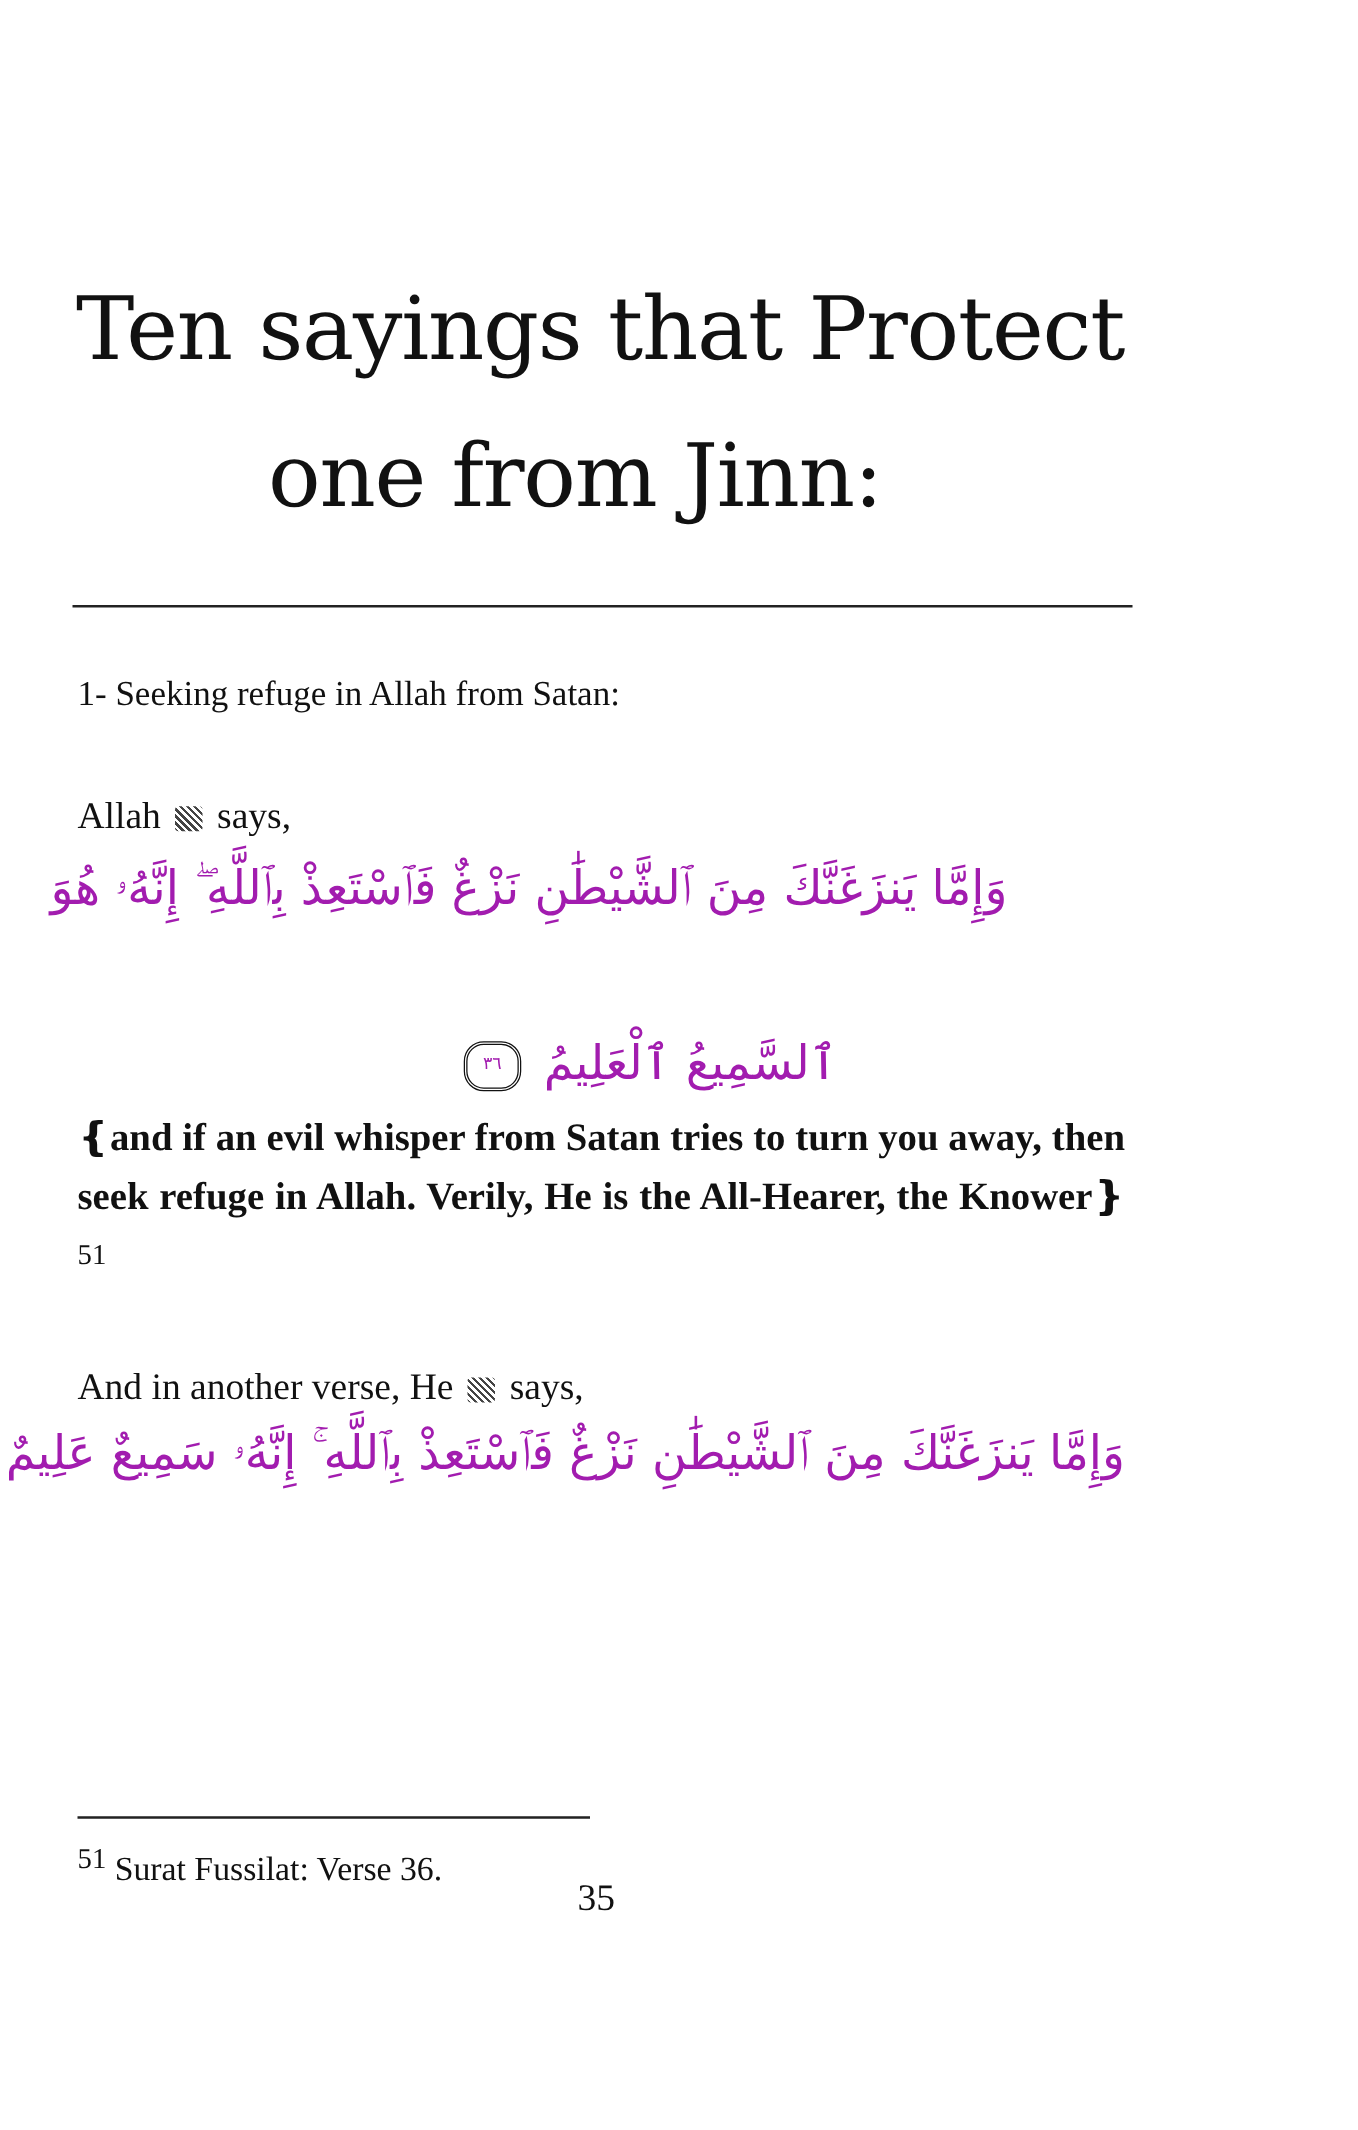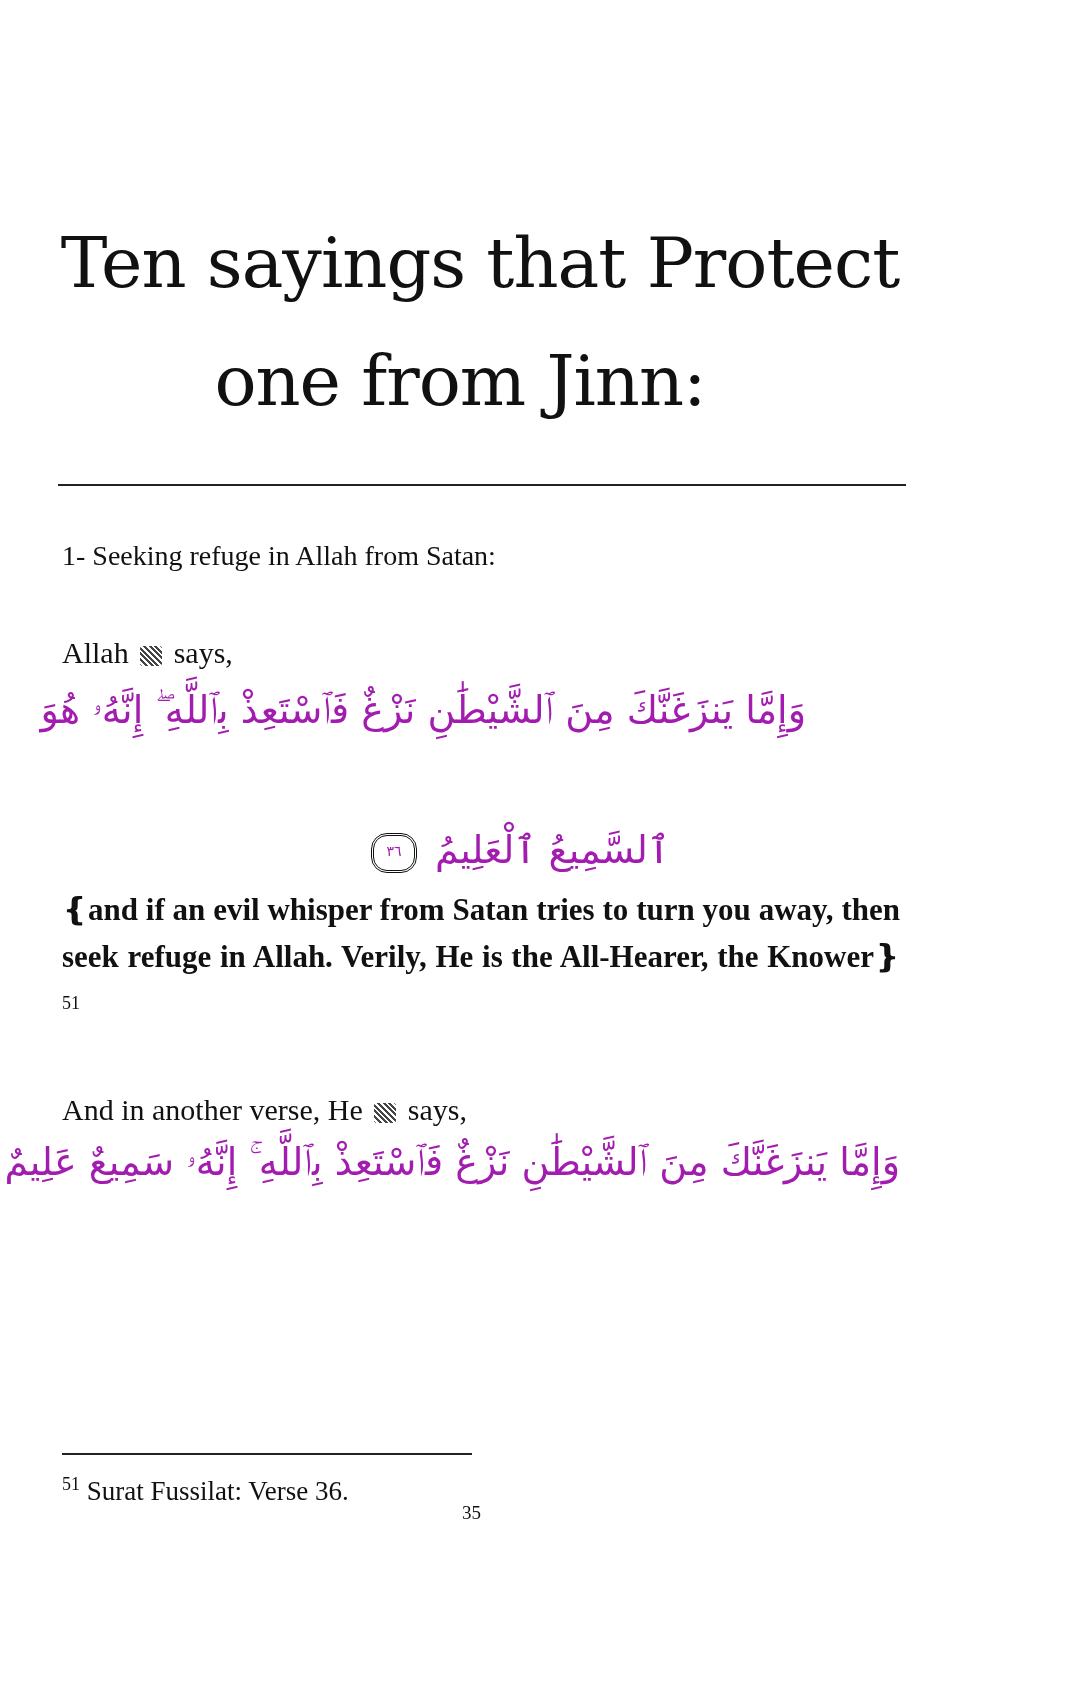--- a/index.html
+++ b/index.html
@@ -6,27 +6,27 @@
   body { width: 1086px; height: 1704px; position: relative; overflow: hidden; color: #111; }
   .abs { position: absolute; }
   .title-line { position: absolute; left: 0; width: 1000px; text-align: center;
     font-family: "DejaVu Serif", serif; font-size: 70px; color: #111; letter-spacing: -1px; white-space: nowrap; }
   .rule { position: absolute; background: #222; }
   .heading { font-family: "Liberation Serif", serif; font-weight: normal; font-size: 28px; white-space: nowrap; }
   .body-text { font-family: "Liberation Serif", serif; font-size: 30px; white-space: nowrap; }
   .arabic { font-family: "DejaVu Sans", sans-serif; font-size: 38px; direction: rtl; white-space: nowrap; color: #a21caf; }
   .translation { font-family: "Liberation Serif", serif; font-weight: bold; font-size: 31px; line-height: 47px;
     text-align: justify; text-align-last: left; }
-  .sup { font-size: 18px; vertical-align: super; font-weight: normal; }
+  .sup { font-size: 23px; vertical-align: super; font-weight: normal; }
   .honor { display: inline-block; width: 22px; height: 20px; vertical-align: middle; margin: 0 4px;
     border-radius: 3px; background: repeating-linear-gradient(45deg, #444 0 2px, #fff 2px 4px); }
   .ayah-mark { display: inline-block; width: 40px; height: 34px; border: 3px double #111; border-radius: 16px;
     font-size: 14px; text-align: center; line-height: 30px; direction: ltr; vertical-align: middle; margin: 0 6px; }
   .footnote { font-family: "Liberation Serif", serif; font-size: 27px; white-space: nowrap; margin-top: 16px; }
-  .page-num { font-family: "Liberation Serif", serif; font-size: 19px; }
+  .page-num { font-family: "Liberation Serif", serif; font-size: 30px; }
 </style>
 </head>
 <body>
 
 <div>
 
   <div class="title-line" style="top:222px; left:-20px;">Ten sayings that Protect</div>
   <div class="title-line" style="top:340px; left:-20px; width:960px;">one from Jinn:</div>
 
   <div class="rule" style="left:58px; top:484px; width:848px; height:2px;"></div>

